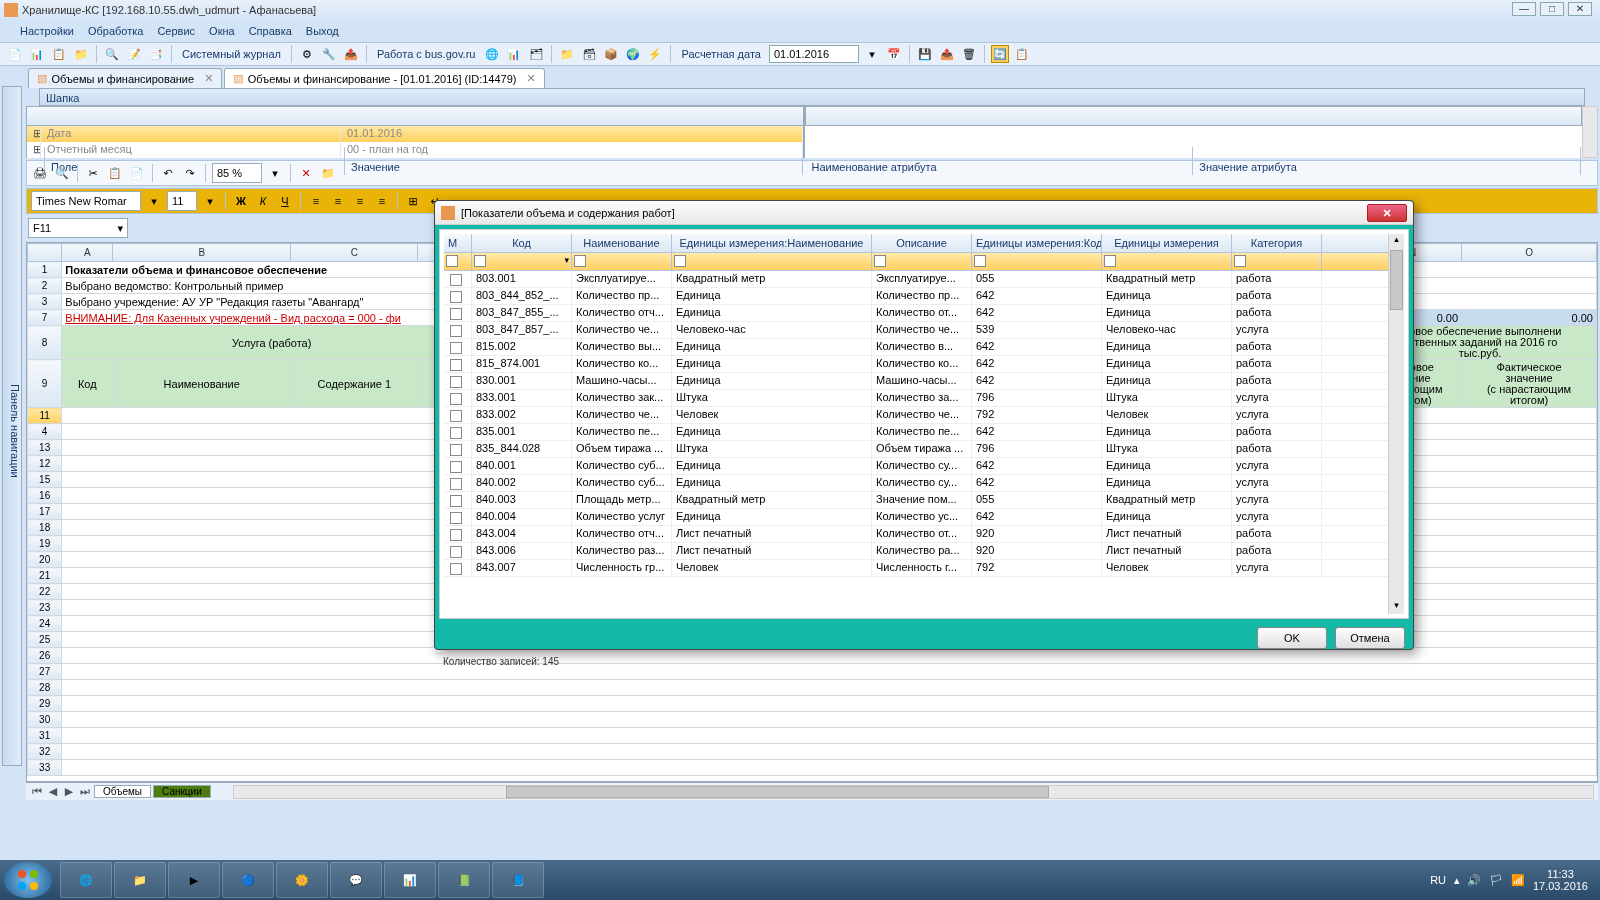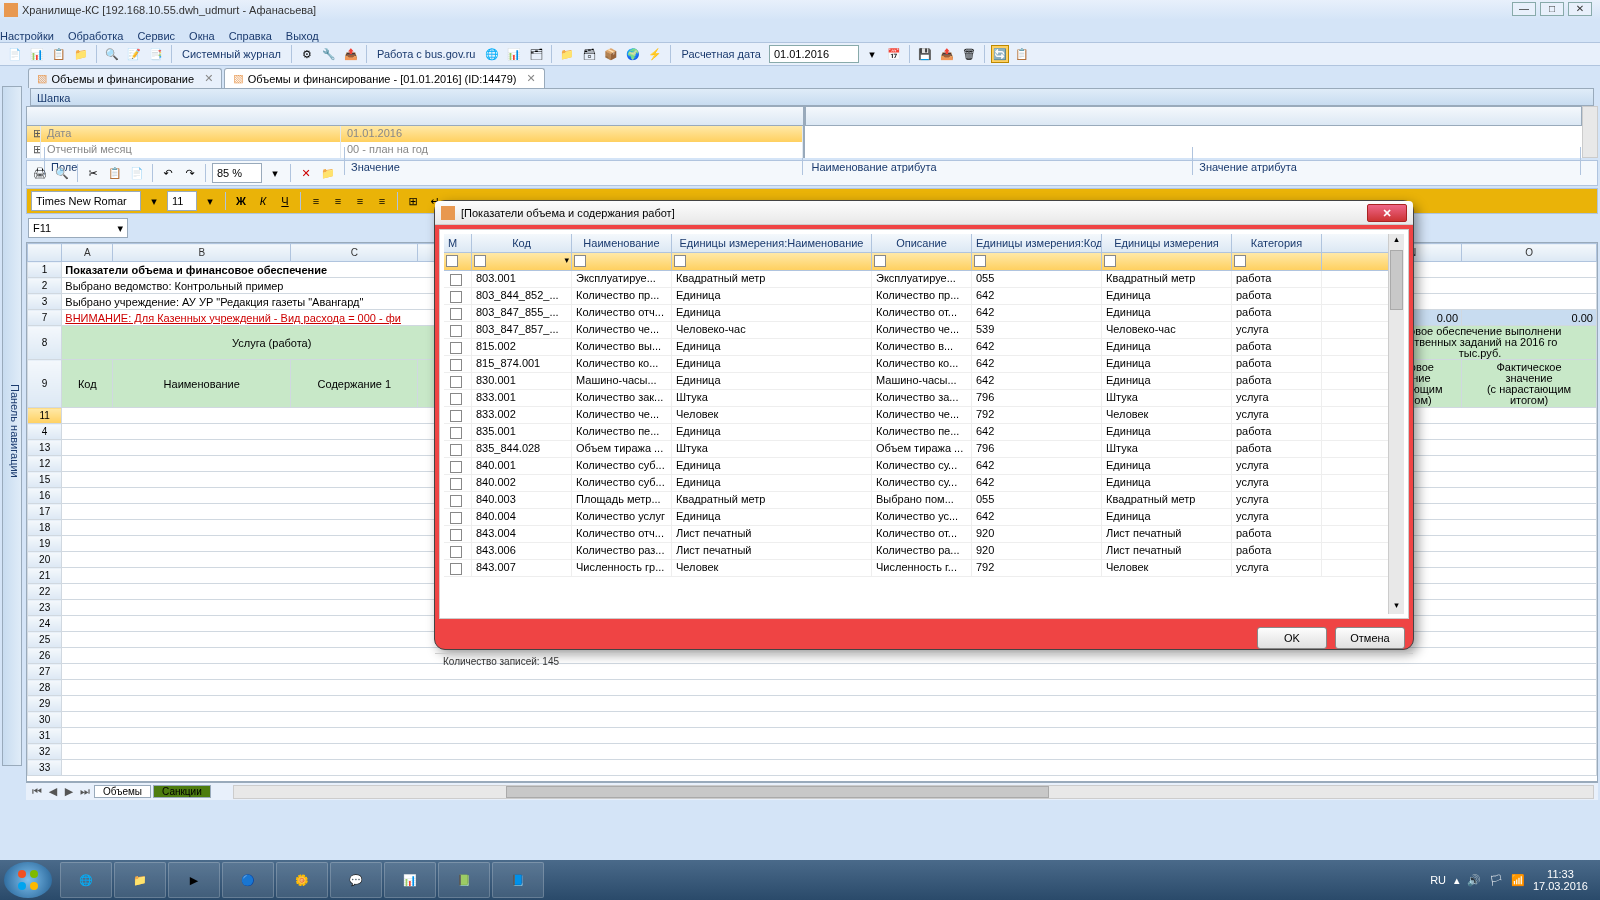--- a/index.html
+++ b/index.html
@@ -3,35 +3,35 @@
 <meta charset="utf-8">
 <style>
 * { margin: 0; padding: 0; box-sizing: border-box; font-family: Tahoma, sans-serif; font-size: 11px; }
 body { width: 1600px; height: 900px; overflow: hidden; background: #d4e4f7; position: relative; }
 
 .titlebar { height: 20px; background: linear-gradient(#e8f0fb, #d4e4f7); display: flex; align-items: center; padding: 0 4px; color: #333; }
 .titlebar .icon { width: 14px; height: 14px; background: #e89850; margin-right: 4px; }
 .winctrls { position: absolute; right: 8px; top: 2px; display: flex; gap: 4px; }
 .winctrls div { width: 24px; height: 14px; border: 1px solid #8aa; background: #e8f0fb; text-align: center; line-height: 12px; font-size: 10px; cursor: pointer; }
 
-.menubar { height: 22px; background: #d4e4f7; display: flex; align-items: flex-end; padding: 0 0; gap: 14px; color: #1a3a6e; }
+.menubar { height: 22px; background: #d4e4f7; display: flex; align-items: center; padding: 0 20px; gap: 14px; color: #1a3a6e; }
 .menubar span { cursor: pointer; }
 
 .toolbar { height: 24px; background: #e8f0fb; border-top: 1px solid #b0c4de; border-bottom: 1px solid #b0c4de; display: flex; align-items: center; padding: 0 6px; gap: 4px; }
 .tbtn { width: 18px; height: 18px; display: inline-flex; align-items: center; justify-content: center; cursor: pointer; }
 .tsep { width: 1px; height: 18px; background: #b0c4de; margin: 0 2px; }
 .tlabel { color: #1a3a6e; margin: 0 4px; }
 .tinput { height: 18px; border: 1px solid #8aa; background: #fff; padding: 0 4px; }
 
 .tabs { height: 22px; background: #d4e4f7; display: flex; align-items: flex-end; padding-left: 28px; }
 .tab { height: 20px; background: #fff; border: 1px solid #9ab; border-bottom: none; padding: 2px 8px; margin-right: 2px; display: flex; align-items: center; gap: 4px; font-size: 11px; border-radius: 3px 3px 0 0; }
 .tab .x { color: #888; cursor: pointer; margin-left: 6px; }
 .tab.inactive { background: #e8f0fb; }
 
-.panelhdr { height: 18px; background: linear-gradient(#e0ecf8, #c8dcf0); border: 1px solid #9ab; padding: 0 6px; line-height: 18px; color: #1a3a6e; margin: 0 6px; }
+.panelhdr { height: 18px; background: linear-gradient(#e0ecf8, #c8dcf0); border: 1px solid #9ab; padding: 0 6px; line-height: 18px; color: #1a3a6e; margin: 0 15px; }
 
 .gridhdr { display: flex; height: 20px; background: linear-gradient(#f4f8fc, #dce8f4); border: 1px solid #9ab; margin: 0 2px; }
 .gridhdr div { padding: 14px 6px; border-right: 1px solid #b0c4de; color: #1a3a6e; margin-top: 40px; }
 .gridrow { display: flex; height: 16px; background: #fff; margin: 0 2px; border-left: 1px solid #9ab; border-right: 1px solid #9ab; }
 .gridrow div { padding: 1px 6px; border-right: 1px solid #e0e8f0; white-space: nowrap; overflow: hidden; }
 .gridrow.sel { background: linear-gradient(#ffe9a8, #ffd060); }
 .gridrow .plusbox { width: 14px; text-align: center; color: #555; cursor: pointer; }
 
 .toolbar2 { height: 26px; background: #f4f8fc; border: 1px solid #b0c4de; margin: 2px; display: flex; align-items: center; padding: 0 4px; gap: 4px; }
 .toolbar3 { height: 26px; background: #eab308; border: 1px solid #b0c4de; margin: 0 2px 2px; display: flex; align-items: center; padding: 0 4px; gap: 4px; }
@@ -50,21 +50,21 @@
 
 .sheettabs { height: 18px; background: #e8f0fb; border-top: 1px solid #9ab; display: flex; align-items: center; padding: 0 4px; gap: 2px; margin: 0 2px; }
 .sheettabs .nav { width: 14px; text-align: center; cursor: pointer; color: #555; }
 .sheettabs .stab { background: #fff; border: 1px solid #9ab; padding: 0 8px; font-size: 10px; cursor: pointer; }
 .sheettabs .stab.inactive { background: #4d7c0f; }
 .hscroll { flex: 1; height: 14px; background: #e8e8e8; border: 1px solid #ccc; margin-left: 20px; position: relative; }
 .hscroll .thumb { position: absolute; left: 20%; width: 40%; height: 100%; background: #c8c8c8; border: 1px solid #aaa; }
 
 .navpanel { position: absolute; left: 2px; top: 86px; width: 20px; height: 680px; background: linear-gradient(90deg, #c8dcf0, #e0ecf8); border: 1px solid #9ab; writing-mode: vertical-rl; text-align: center; color: #1a3a6e; padding-top: 10px; }
 
-.dialog { position: absolute; left: 434px; top: 200px; width: 980px; height: 450px; background: #ef4444; border: 1px solid #444; box-shadow: 4px 4px 12px rgba(0,0,0,0.4); border-radius: 11px; }
+.dialog { position: absolute; left: 434px; top: 200px; width: 980px; height: 450px; background: #14b8a6; border: 1px solid #444; box-shadow: 4px 4px 12px rgba(0,0,0,0.4); border-radius: 4px; }
 .dlgtitle { height: 24px; background: linear-gradient(#fdfdfd, #e8e8e8); display: flex; align-items: center; padding: 0 6px; border-bottom: 1px solid #ccc; border-radius: 4px 4px 0 0; }
 .dlgtitle .icon { width: 14px; height: 14px; background: #e89850; margin-right: 6px; }
 .dlgclose { position: absolute; right: 6px; top: 3px; width: 40px; height: 18px; background: linear-gradient(#e68, #c33); border: 1px solid #a22; border-radius: 2px; color: #fff; text-align: center; line-height: 16px; cursor: pointer; font-weight: bold; }
 .dlgbody { padding: 4px; height: 390px; background: #fff; margin: 4px; border: 1px solid #ccc; display: flex; flex-direction: column; }
 .dlghdr { display: flex; background: linear-gradient(#f4f8fc, #dce8f4); border-bottom: 1px solid #b0c4de; }
 .dlghdr div { padding: 3px 4px; border-right: 1px solid #b0c4de; color: #1a3a6e; white-space: nowrap; overflow: hidden; }
 .dlgfilter { display: flex; background: linear-gradient(#ffe9a8, #ffd060); border-bottom: 1px solid #b0c4de; height: 18px; }
 .dlgfilter div { border-right: 1px solid #b0c4de; height: 100%; position: relative; }
 .dlgfilter .fbox { width: 12px; height: 12px; border: 1px solid #888; background: #fff; margin: 2px; display: inline-block; }
 .dlgrows { flex: 1; overflow: hidden; }
@@ -597,21 +597,21 @@
               <div class="col-edi">Единица</div>
     <div class="col-kat">услуга</div>
             </div>
             <div class="dlgrow">
               <div class="col-m">
                 <div class="cb"></div>
               </div>
     <div class="col-kod">840.003</div>
               <div class="col-naim">Площадь метр...</div>
     <div class="col-ed">Квадратный метр</div>
-              <div class="col-op">Выбрано пом...</div>
+              <div class="col-op">Значение пом...</div>
     <div class="col-edk">055</div>
               <div class="col-edi">Квадратный метр</div>
     <div class="col-kat">услуга</div>
             </div>
             <div class="dlgrow">
               <div class="col-m">
                 <div class="cb"></div>
               </div>
     <div class="col-kod">840.004</div>
               <div class="col-naim">Количество услуг</div>

